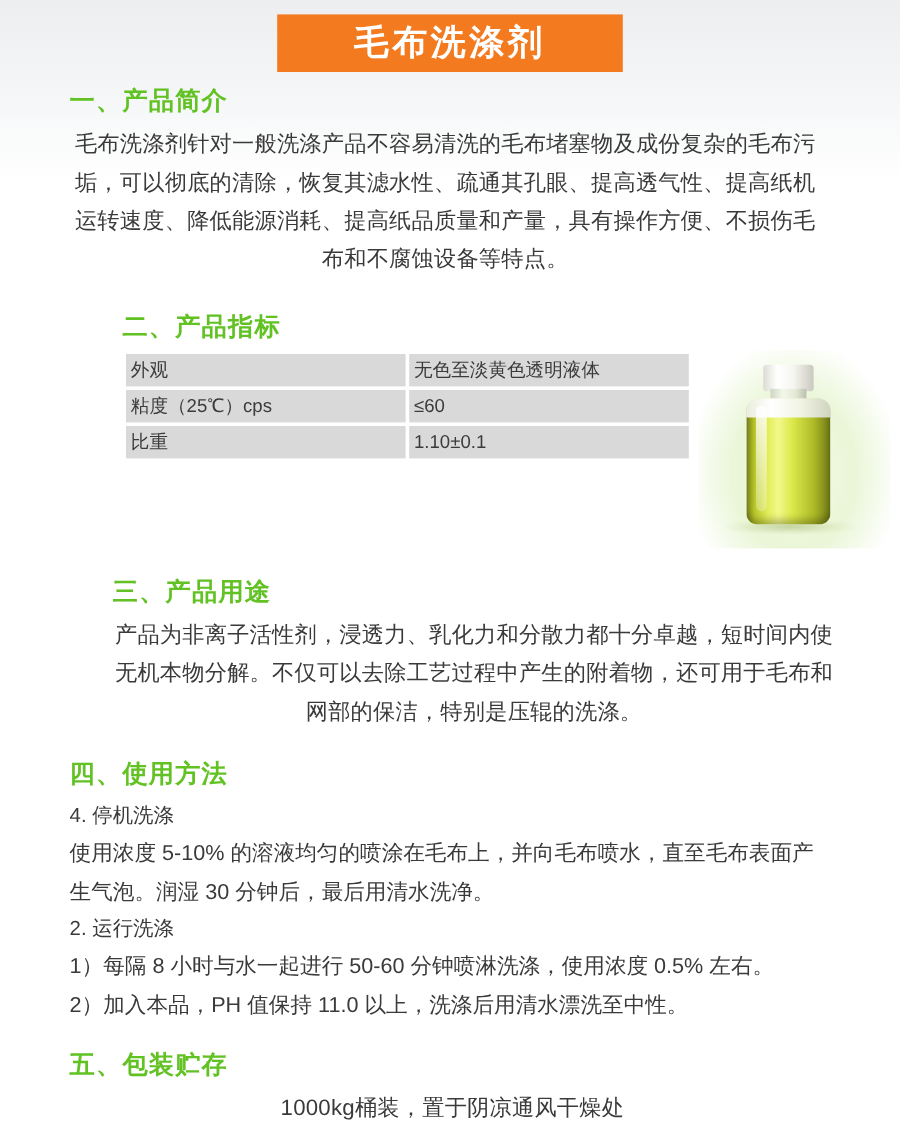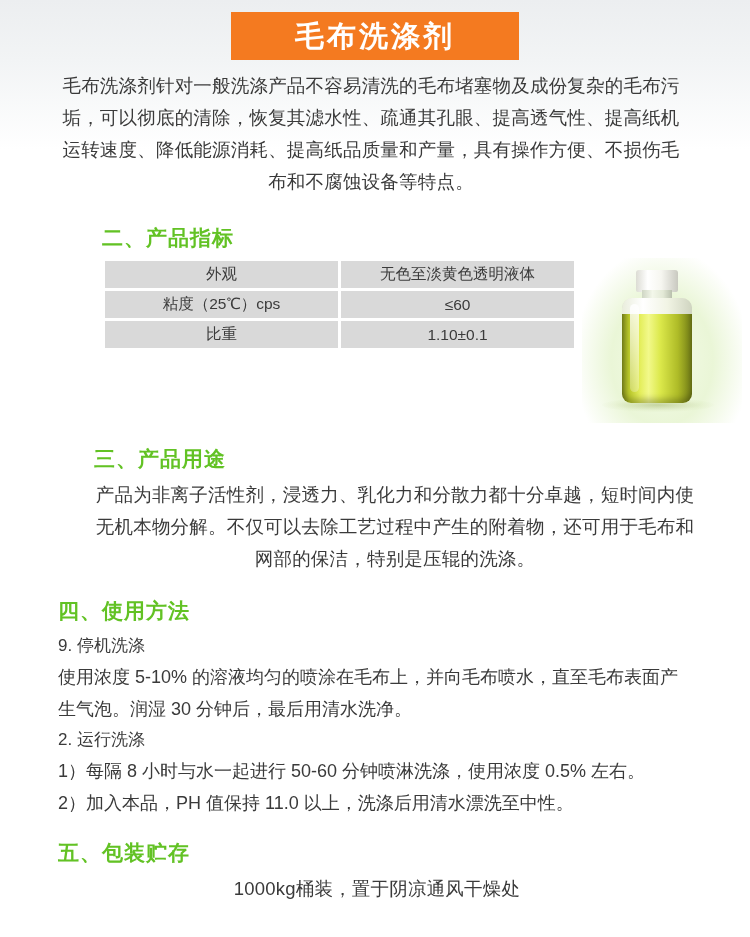--- a/index.html
+++ b/index.html
@@ -84,21 +84,21 @@
     border-collapse: separate;
     border-spacing: 3px 3px;
     width: 460px;
     table-layout: fixed;
   }
   table.spec td {
     background: #d9d9d9;
     height: 27px;
     font-size: 15.5px;
     color: #3b3b3b;
-    text-align: center;
+    text-align: left;
     vertical-align: middle;
     padding: 0 4px;
   }
   table.spec td.col-a { width: 225px; }
   table.spec td.col-b { width: 225px; }
 
   
   .photo {
     position: absolute;
     left: 480px;
@@ -205,20 +205,21 @@
 
   <div class="title-band">
     <div class="title-box">
       <div class="title-text">毛布洗涤剂</div>
     </div>
   </div>
 
   <div class="content">
 
     <div class="sec1">
+      <div class="sec-head">一、产品简介</div>
       <p class="para">毛布洗涤剂针对一般洗涤产品不容易清洗的毛布堵塞物及成份复杂的毛布污垢，可以彻底的清除，恢复其滤水性、疏通其孔眼、提高透气性、提高纸机运转速度、降低能源消耗、提高纸品质量和产量，具有操作方便、不损伤毛布和不腐蚀设备等特点。</p>
     </div>
 
     <div class="sec2">
       <div class="sec-head">二、产品指标</div>
 
       <div class="spec-wrap">
         <table class="spec">
           <tbody>
               <tr>
@@ -250,21 +251,21 @@
     </div>
 
     <div class="sec3">
       <div class="sec-head">三、产品用途</div>
       <p class="para">产品为非离子活性剂，浸透力、乳化力和分散力都十分卓越，短时间内使无机本物分解。不仅可以去除工艺过程中产生的附着物，还可用于毛布和网部的保洁，特别是压辊的洗涤。</p>
     </div>
 
     <div class="sec4">
       <div class="sec-head">四、使用方法</div>
       <div class="list">
-        <p class="li-sub">9. 停机洗涤</p>
+        <p class="li-sub">4. 停机洗涤</p>
         <p class="li-body">使用浓度 5-10% 的溶液均匀的喷涂在毛布上，并向毛布喷水，直至毛布表面产生气泡。润湿 30 分钟后，最后用清水洗净。</p>
         <p class="li-sub">2. 运行洗涤</p>
         <p class="li-body">1）每隔 8 小时与水一起进行 50-60 分钟喷淋洗涤，使用浓度 0.5% 左右。</p>
         <p class="li-body">2）加入本品，PH 值保持 11.0 以上，洗涤后用清水漂洗至中性。</p>
       </div>
     </div>
 
     <div class="sec5">
       <div class="sec-head">五、包装贮存</div>
       <p class="para">1000kg桶装，置于阴凉通风干燥处</p>

